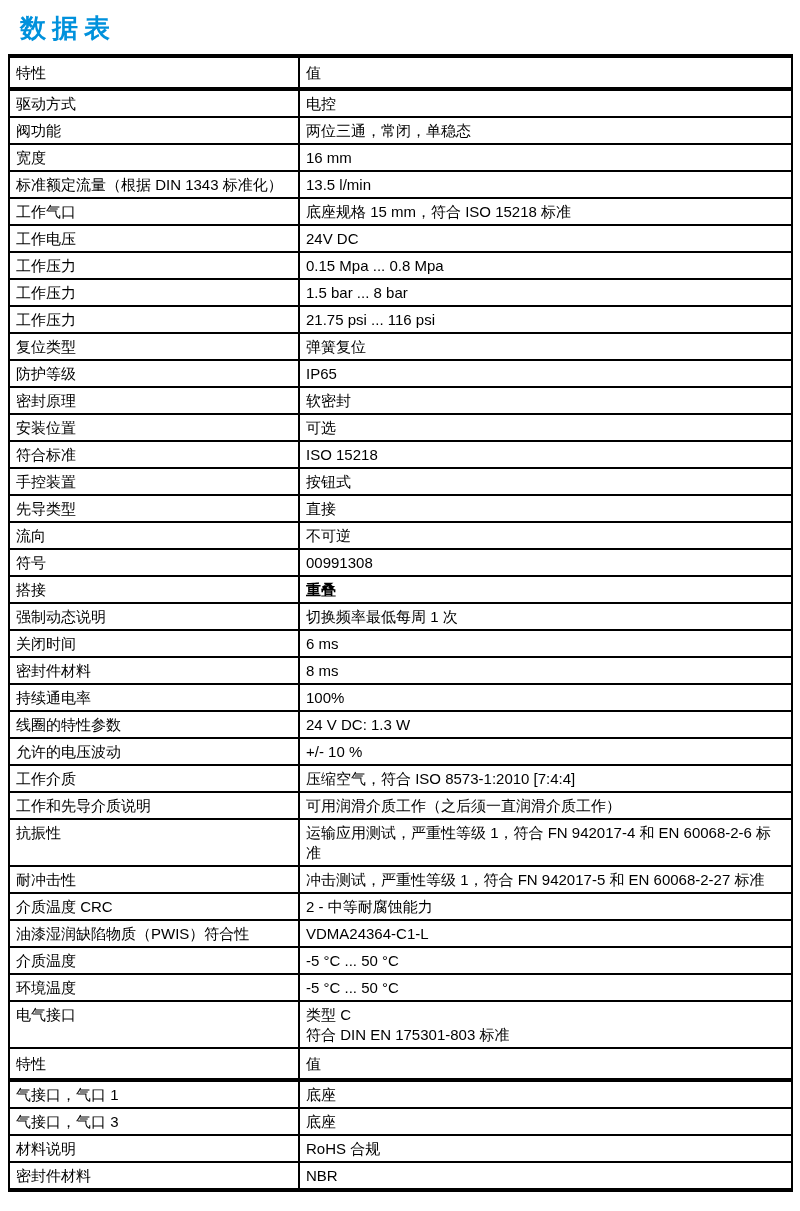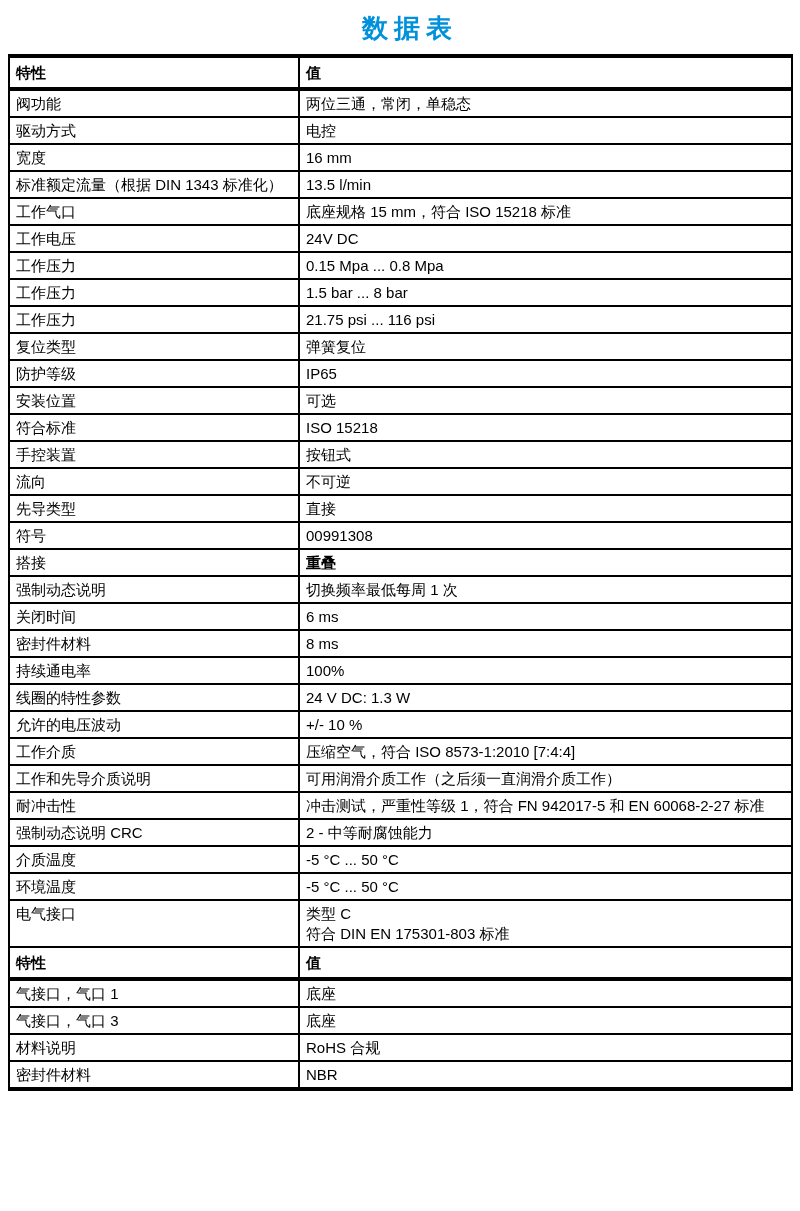--- a/index.html
+++ b/index.html
@@ -10,21 +10,21 @@
     width: 800px;
   }
   body {
     font-family: "Liberation Sans", "DejaVu Sans", sans-serif;
     color: #000000;
     height: 1211px;
     overflow: hidden;
   }
   .page-title {
     margin: 13px 0 11px 0;
-    text-align: center;
+    text-align: left;
     font-size: 26px;
     font-weight: bold;
     letter-spacing: 6px;
     color: #0091dc;
     line-height: 30px;
     padding-left: 20px;
   }
   table.datasheet {
     border-collapse: collapse;
     table-layout: fixed;
@@ -39,21 +39,21 @@
     border: 2px solid #000;
     font-size: 15px;
     line-height: 20px;
     padding: 3px 5px 2px 6px;
     vertical-align: top;
     height: 25px;
     overflow: hidden;
   }
   td.col-val { white-space: pre-line; }
   tr.header-row td {
-    font-weight: bold;
+    font-weight: normal;
     border-bottom-width: 4px;
     padding-top: 5px;
     padding-bottom: 4px;
   }
   td.bold { font-weight: bold; }
 </style>
 </head>
 <body>
 
 <div class="page">
@@ -63,28 +63,28 @@
     <colgroup>
       <col class="c-prop">
       <col class="c-val">
     </colgroup>
     <tbody>
         <tr class="header-row">
           <td class="col-prop">特性</td>
           <td class="col-val">值</td>
         </tr>
         <tr>
+          <td class="col-prop">驱动方式</td>
+          <td class="col-val">电控</td>
+        </tr>
+        <tr>
           <td class="col-prop">阀功能</td>
           <td class="col-val">两位三通，常闭，单稳态</td>
         </tr>
         <tr>
-          <td class="col-prop">驱动方式</td>
-          <td class="col-val">电控</td>
-        </tr>
-        <tr>
           <td class="col-prop">宽度</td>
           <td class="col-val">16 mm</td>
         </tr>
         <tr>
           <td class="col-prop">标准额定流量（根据 DIN 1343 标准化）</td>
           <td class="col-val">13.5 l/min</td>
         </tr>
         <tr>
           <td class="col-prop">工作气口</td>
           <td class="col-val">底座规格 15 mm，符合 ISO 15218 标准</td>
@@ -107,40 +107,44 @@
         </tr>
         <tr>
           <td class="col-prop">复位类型</td>
           <td class="col-val">弹簧复位</td>
         </tr>
         <tr>
           <td class="col-prop">防护等级</td>
           <td class="col-val">IP65</td>
         </tr>
         <tr>
+          <td class="col-prop">密封原理</td>
+          <td class="col-val">软密封</td>
+        </tr>
+        <tr>
           <td class="col-prop">安装位置</td>
           <td class="col-val">可选</td>
         </tr>
         <tr>
           <td class="col-prop">符合标准</td>
           <td class="col-val">ISO 15218</td>
         </tr>
         <tr>
           <td class="col-prop">手控装置</td>
           <td class="col-val">按钮式</td>
         </tr>
         <tr>
+          <td class="col-prop">先导类型</td>
+          <td class="col-val">直接</td>
+        </tr>
+        <tr>
           <td class="col-prop">流向</td>
           <td class="col-val">不可逆</td>
         </tr>
         <tr>
-          <td class="col-prop">先导类型</td>
-          <td class="col-val">直接</td>
-        </tr>
-        <tr>
           <td class="col-prop">符号</td>
           <td class="col-val">00991308</td>
         </tr>
         <tr>
           <td class="col-prop">搭接</td>
           <td class="col-val bold">重叠</td>
         </tr>
         <tr>
           <td class="col-prop">强制动态说明</td>
           <td class="col-val">切换频率最低每周 1 次</td>
@@ -167,26 +171,34 @@
         </tr>
         <tr>
           <td class="col-prop">工作介质</td>
           <td class="col-val">压缩空气，符合 ISO 8573-1:2010 [7:4:4]</td>
         </tr>
         <tr>
           <td class="col-prop">工作和先导介质说明</td>
           <td class="col-val">可用润滑介质工作（之后须一直润滑介质工作）</td>
         </tr>
         <tr>
+          <td class="col-prop">抗振性</td>
+          <td class="col-val">运输应用测试，严重性等级 1，符合 FN 942017-4 和 EN 60068-2-6 标准</td>
+        </tr>
+        <tr>
           <td class="col-prop">耐冲击性</td>
           <td class="col-val">冲击测试，严重性等级 1，符合 FN 942017-5 和 EN 60068-2-27 标准</td>
         </tr>
         <tr>
-          <td class="col-prop">强制动态说明 CRC</td>
+          <td class="col-prop">介质温度 CRC</td>
           <td class="col-val">2 - 中等耐腐蚀能力</td>
+        </tr>
+        <tr>
+          <td class="col-prop">油漆湿润缺陷物质（PWIS）符合性</td>
+          <td class="col-val">VDMA24364-C1-L</td>
         </tr>
         <tr>
           <td class="col-prop">介质温度</td>
           <td class="col-val">-5 °C ... 50 °C</td>
         </tr>
         <tr>
           <td class="col-prop">环境温度</td>
           <td class="col-val">-5 °C ... 50 °C</td>
         </tr>
         <tr>

